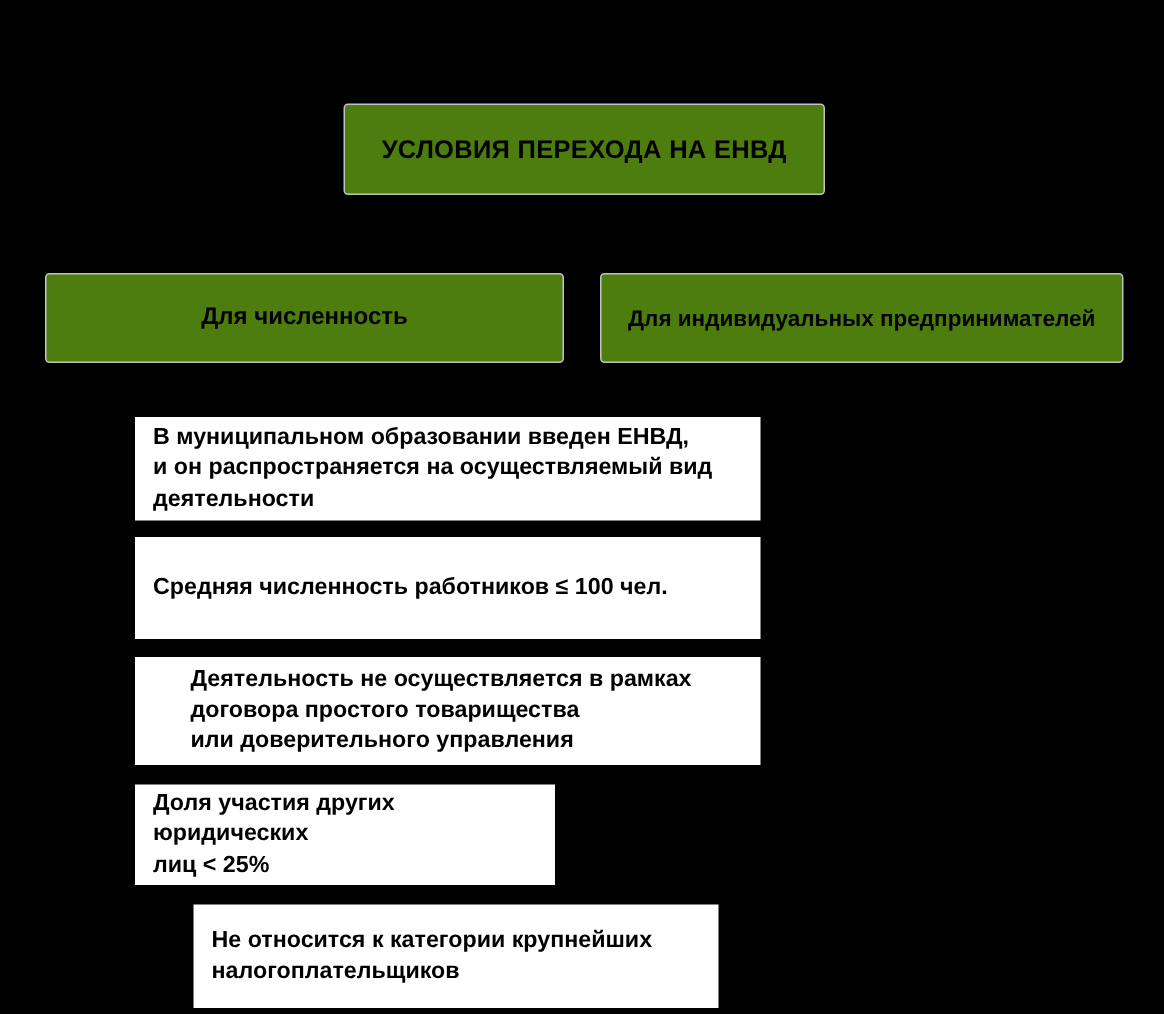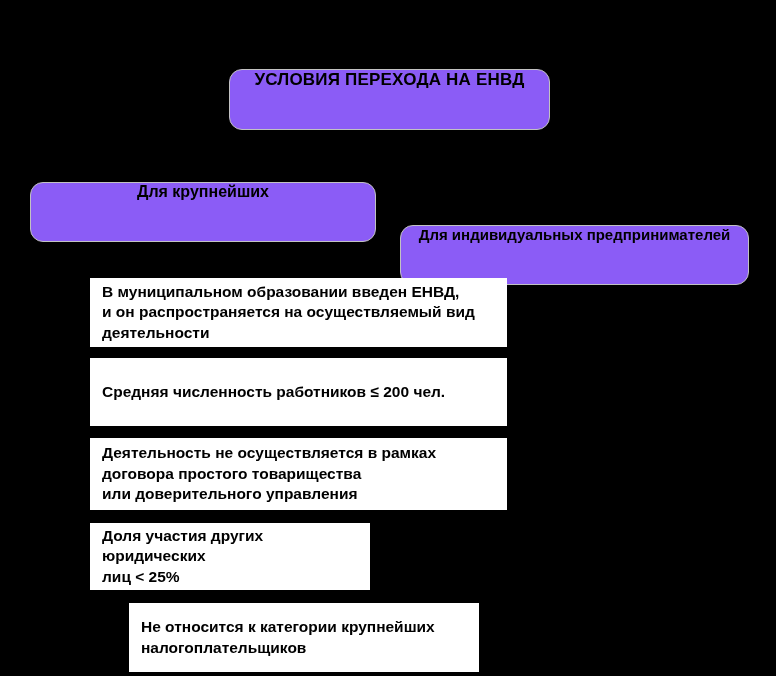--- a/index.html
+++ b/index.html
@@ -11,92 +11,92 @@
     position: relative;
     width: 776px;
     height: 676px;
     background: #000000;
     overflow: hidden;
     font-family: "Liberation Sans", sans-serif;
     color: #000000;
   }
   .gray-box {
     position: absolute;
-    background: #8b5cf6;
+    background: #4d7c0f;
     border: 1px solid #c2c2c2;
-    border-radius: 13px;
+    border-radius: 3px;
     box-sizing: border-box;
     display: flex;
+    align-items: center;
     justify-content: center;
     text-align: center;
     font-weight: 700;
   }
   .title-box {
     left: 229px; top: 69px;
     width: 321px; height: 61px;
     font-size: 17px;
     letter-spacing: 0.2px;
   }
   .hdr-left {
     left: 30px; top: 182px;
     width: 346px; height: 60px;
     font-size: 16px;
   }
   .hdr-right {
     left: 400px; top: 182px;
     width: 349px; height: 60px;
     font-size: 15px;
-    margin-top: 43px;
   }
   .white-box {
     position: absolute;
     background: #ffffff;
     box-sizing: border-box;
     display: flex;
     align-items: center;
     padding: 2px 21px 2px 12px;
   }
   .cond-text {
     font-weight: 700;
     font-size: 15.5px;
     line-height: 1.32;
     white-space: pre-line;
     text-align: left;
   }
   .c1 { left: 90px; top: 278px; width: 417px; height: 69px; }
   .c2 { left: 90px; top: 358px; width: 417px; height: 68px; }
-  .c3 { left: 90px; top: 438px; width: 417px; height: 72px; }
+  .c3 { left: 90px; top: 438px; width: 417px; height: 72px; justify-content: center; }
   .c4 { left: 90px; top: 523px; width: 280px; height: 67px; }
   .c5 { left: 90px; top: 603px; width: 350px; height: 69px; margin-left: 39px; }
 </style>
 </head>
 <body>
 
 <div id="stage">
 
   <div class="gray-box title-box">
     <span>УСЛОВИЯ ПЕРЕХОДА НА ЕНВД</span>
   </div>
 
   <div class="gray-box hdr-left">
-    <span>Для крупнейших</span>
+    <span>Для численность</span>
   </div>
 
   <div class="gray-box hdr-right">
     <span>Для индивидуальных предпринимателей</span>
   </div>
 
   <div class="white-box c1">
     <span class="cond-text">В муниципальном образовании введен ЕНВД,
 и он распространяется на осуществляемый вид
 деятельности</span>
   </div>
 
   <div class="white-box c2">
-    <span class="cond-text">Средняя численность работников ≤ 200 чел.</span>
+    <span class="cond-text">Средняя численность работников ≤ 100 чел.</span>
   </div>
 
   <div class="white-box c3">
     <span class="cond-text">Деятельность не осуществляется в рамках
 договора простого товарищества
 или доверительного управления</span>
   </div>
 
   <div class="white-box c4">
     <span class="cond-text">Доля участия других юридических

